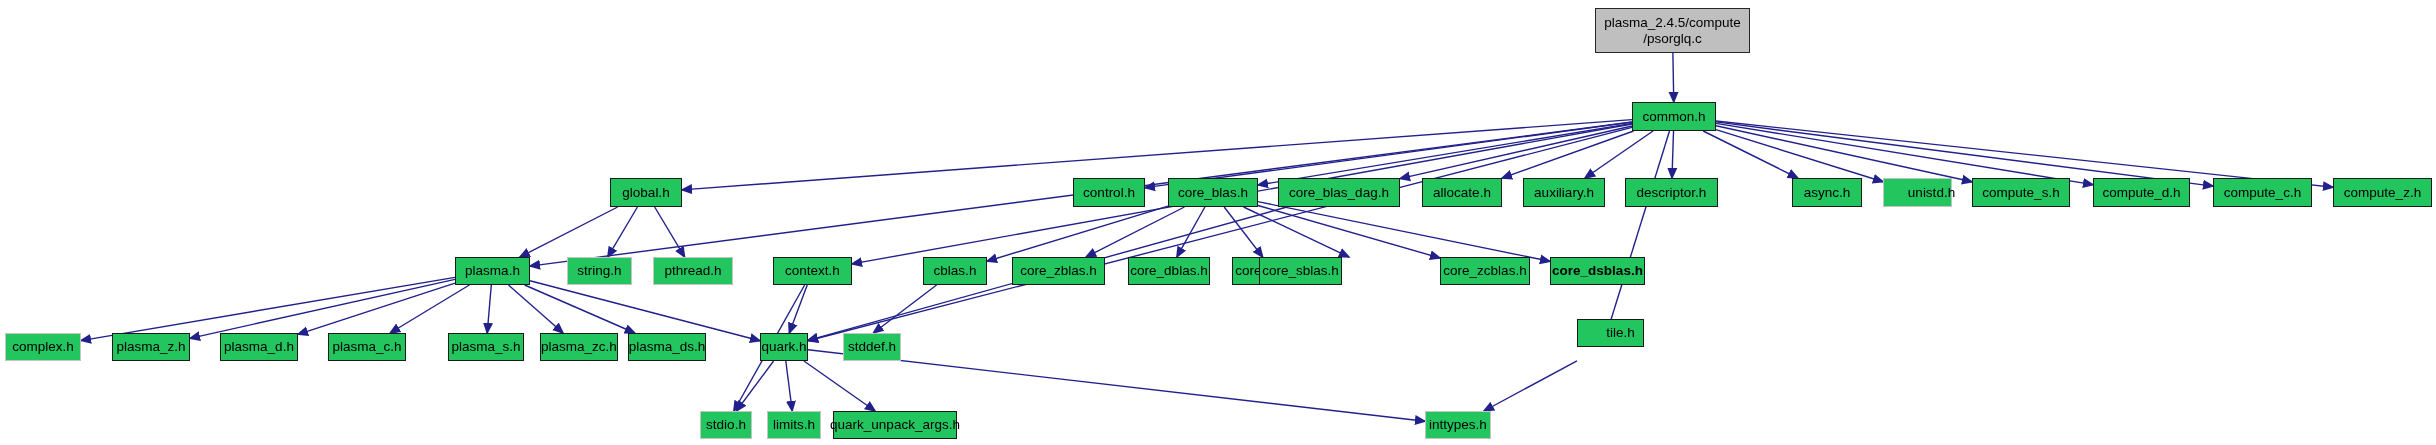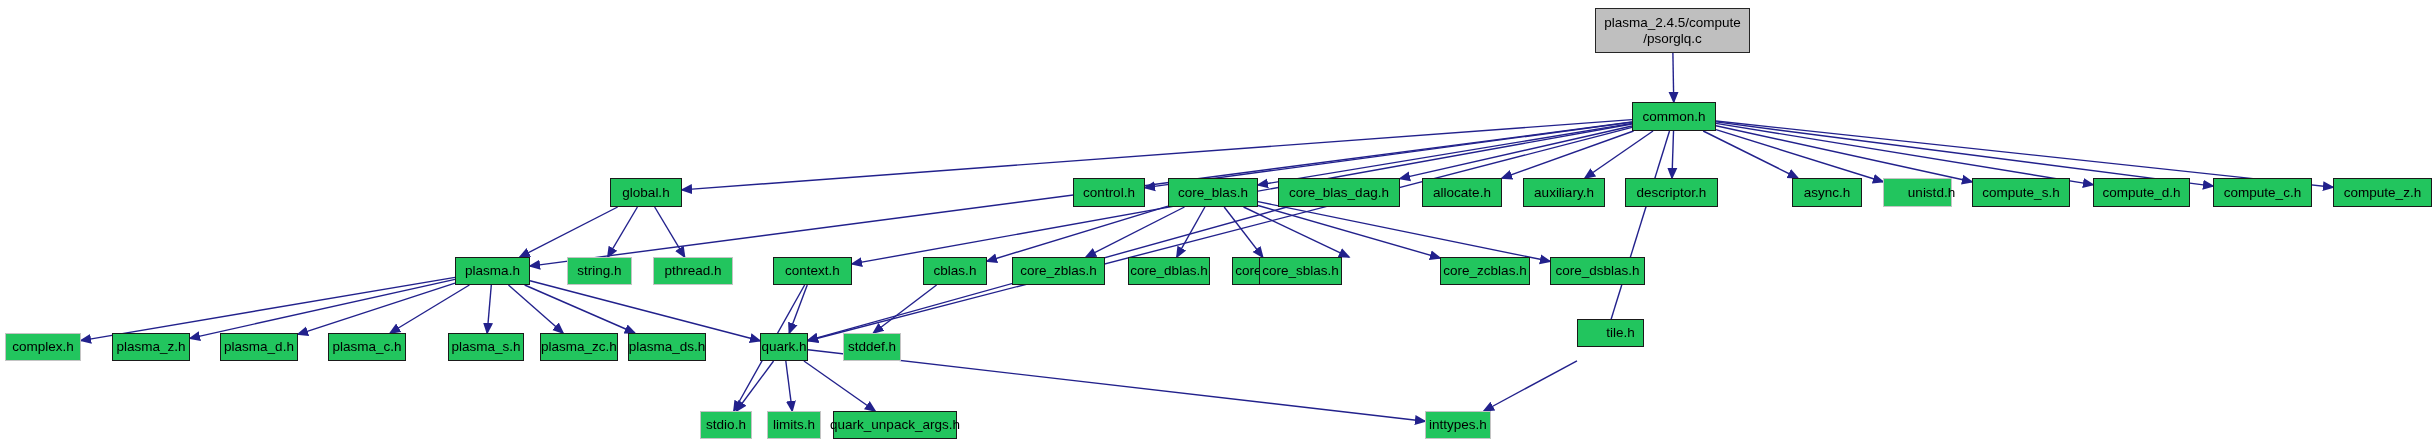--- a/index.html
+++ b/index.html
@@ -164,21 +164,21 @@
       </div>
       <div class="node internal" style="left: 1232px; top: 257px; width: 83px; height: 28px;">
         <span>core_cblas.h</span>
       </div>
       <div class="node internal" style="left: 1259px; top: 257px; width: 83px; height: 28px;">
         <span>core_sblas.h</span>
       </div>
       <div class="node internal" style="left: 1440px; top: 257px; width: 90px; height: 28px;">
         <span>core_zcblas.h</span>
       </div>
-      <div class="node internal" style="left: 1550px; top: 257px; width: 95px; height: 28px;">
+      <div class="node internal" style="left: 1550px; top: 257px; width: 95px; height: 28px; font-weight: bold;">
         <span>core_dsblas.h</span>
       </div>
       <div class="node system" style="left: 5px; top: 333px; width: 76px; height: 28px;">
         <span>complex.h</span>
       </div>
       <div class="node internal" style="left: 112px; top: 333px; width: 78px; height: 28px;">
         <span>plasma_z.h</span>
       </div>
       <div class="node internal" style="left: 220px; top: 333px; width: 78px; height: 28px;">
         <span>plasma_d.h</span>

